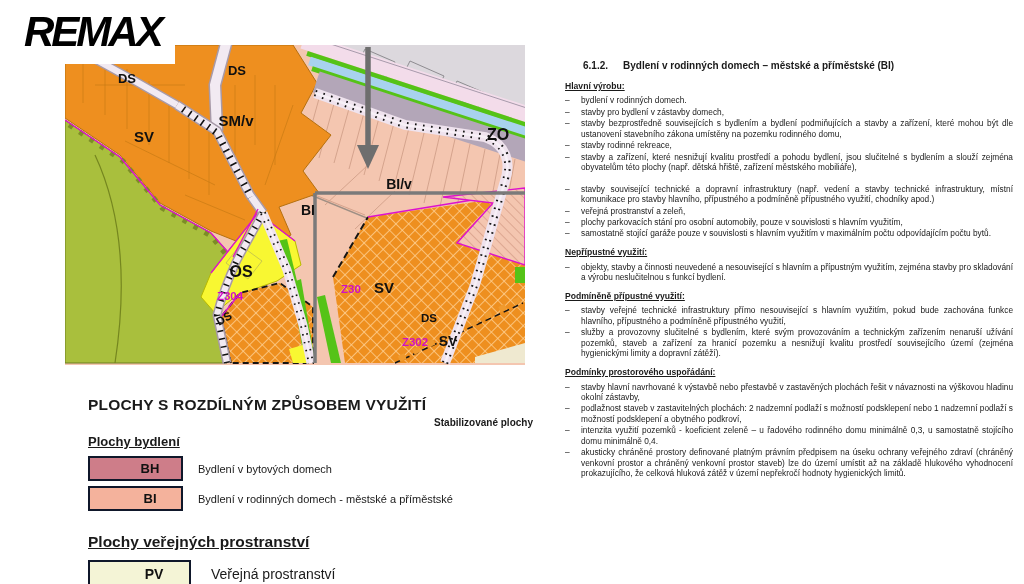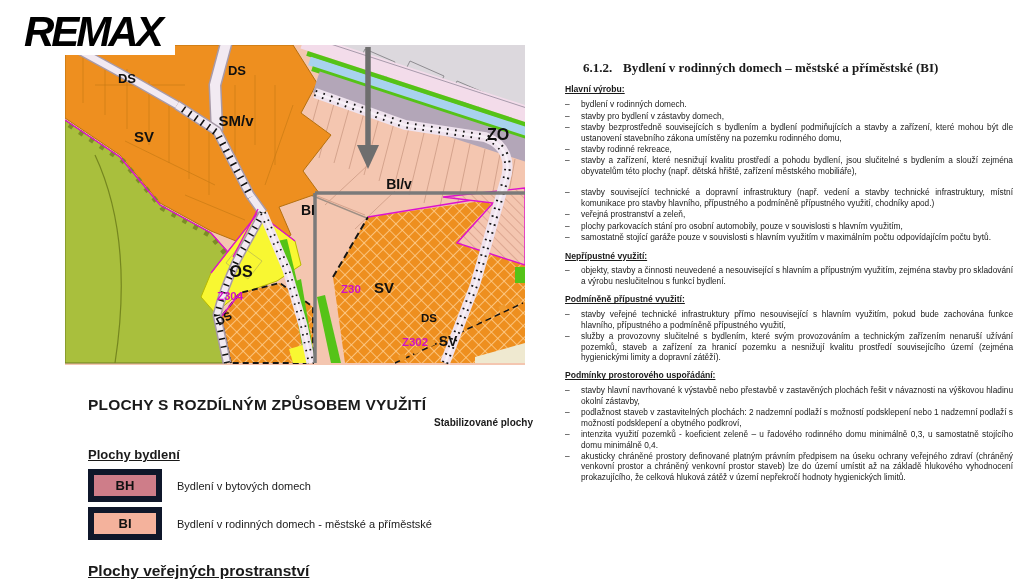--- a/index.html
+++ b/index.html
@@ -1,47 +1,47 @@
 <!DOCTYPE html>
 <html><head>
 <meta charset="utf-8">
 <style>
   html,body{margin:0;padding:0;background:#fff;}
   #app{position:relative;width:1024px;height:584px;background:#ffffff;overflow:hidden;
        font-family:"Liberation Sans",sans-serif;color:#1a1a1a;}
 
   
   .logo{position:absolute;left:22px;top:4px;z-index:6;background:#ffffff;
-        padding:6px 14px 1px 2px;font-size:42px;line-height:44px;font-weight:bold;
+        padding:6px 14px 10px 2px;font-size:42px;line-height:44px;font-weight:bold;
         font-style:italic;letter-spacing:-3px;color:#000;}
 
   
   .map-wrap{position:absolute;left:65px;top:45px;width:460px;height:320px;z-index:1;border-radius:7px;}
   .map-wrap svg{display:block;}
   .maplabel{font-family:"Liberation Sans",sans-serif;font-weight:bold;fill:#101010;}
   .maplabel.magenta{fill:#cf10c4;}
 
   
   .legend{position:absolute;left:88px;top:396px;width:445px;z-index:2;}
   .legend-title1{font-size:15.5px;font-weight:bold;letter-spacing:.2px;}
   .legend-title2{font-size:10px;font-weight:bold;margin-top:3px;text-align:right;}
-  .legend-group{margin-top:19px;}
+  .legend-group{margin-top:6px;}
   .legend-group-heading{font-size:13px;font-weight:bold;text-decoration:underline;margin-bottom:7px;}
   .legend-group:last-child{margin-top:22px;}
   .legend-group:last-child .legend-group-heading{font-size:15.5px;margin-bottom:9px;}
   .legend-row{display:flex;align-items:center;margin-bottom:5px;}
-  .legend-swatch{width:62px;height:21px;border:6px solid #0f172a;display:flex;
-                 align-items:center;justify-content:center;font-size:13px;font-weight:bold;color:#111;}
+  .legend-swatch{width:62px;height:21px;border:2px solid #0f172a;display:flex;
+                 align-items:center;justify-content:center;font-size:13px;font-weight:bold;color:#111;padding-left:29px;}
   .legend-group:last-child .legend-swatch{width:70px;height:24px;font-size:14px;}
   .legend-label{margin-left:15px;font-size:11px;}
   .legend-group:last-child .legend-label{margin-left:20px;font-size:14px;}
 
   
   .doc{position:absolute;left:565px;top:60px;width:448px;z-index:2;font-size:8.3px;line-height:1.26;}
-  .doc-title{display:flex;font-size:13px;font-weight:bold;margin-left:18px;margin-bottom:1px;font-family:Liberation Serif, serif;}
+  .doc-title{display:flex;font-size:10px;font-weight:bold;margin-left:18px;margin-bottom:1px;}
   .doc-title .num{width:40px;flex:none;}
   .doc-section-heading{font-weight:bold;text-decoration:underline;font-size:8.6px;
                        margin-top:8px;margin-bottom:4px;}
   .doc-item{display:flex;margin-bottom:1px;}
   .doc-item.gap{margin-top:11px;}
   .doc-item .dash{width:16px;flex:none;}
   .doc-item .txt{flex:1;text-align:justify;}
 </style>
 </head>
 <body>

